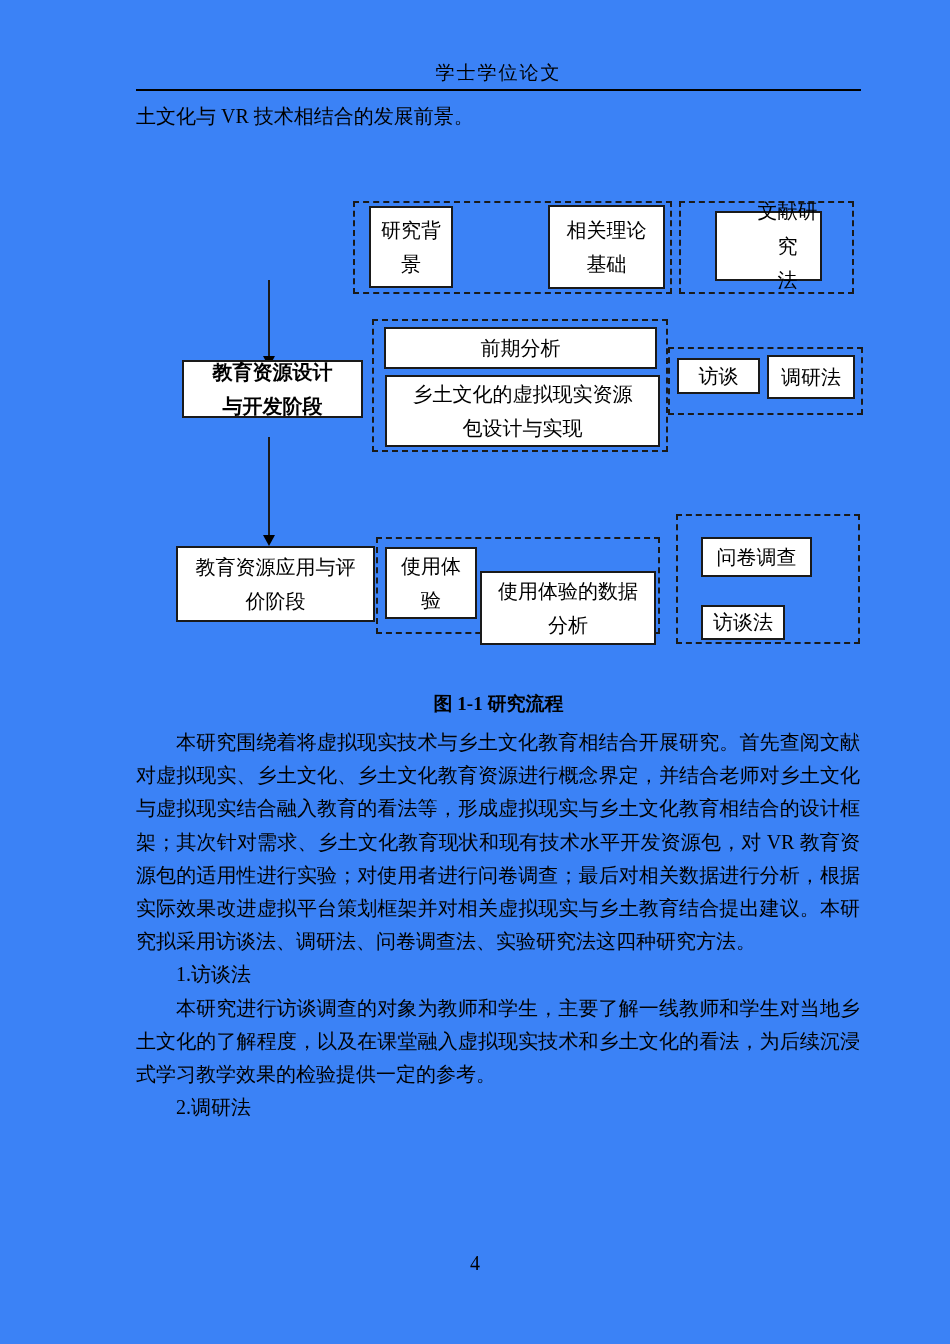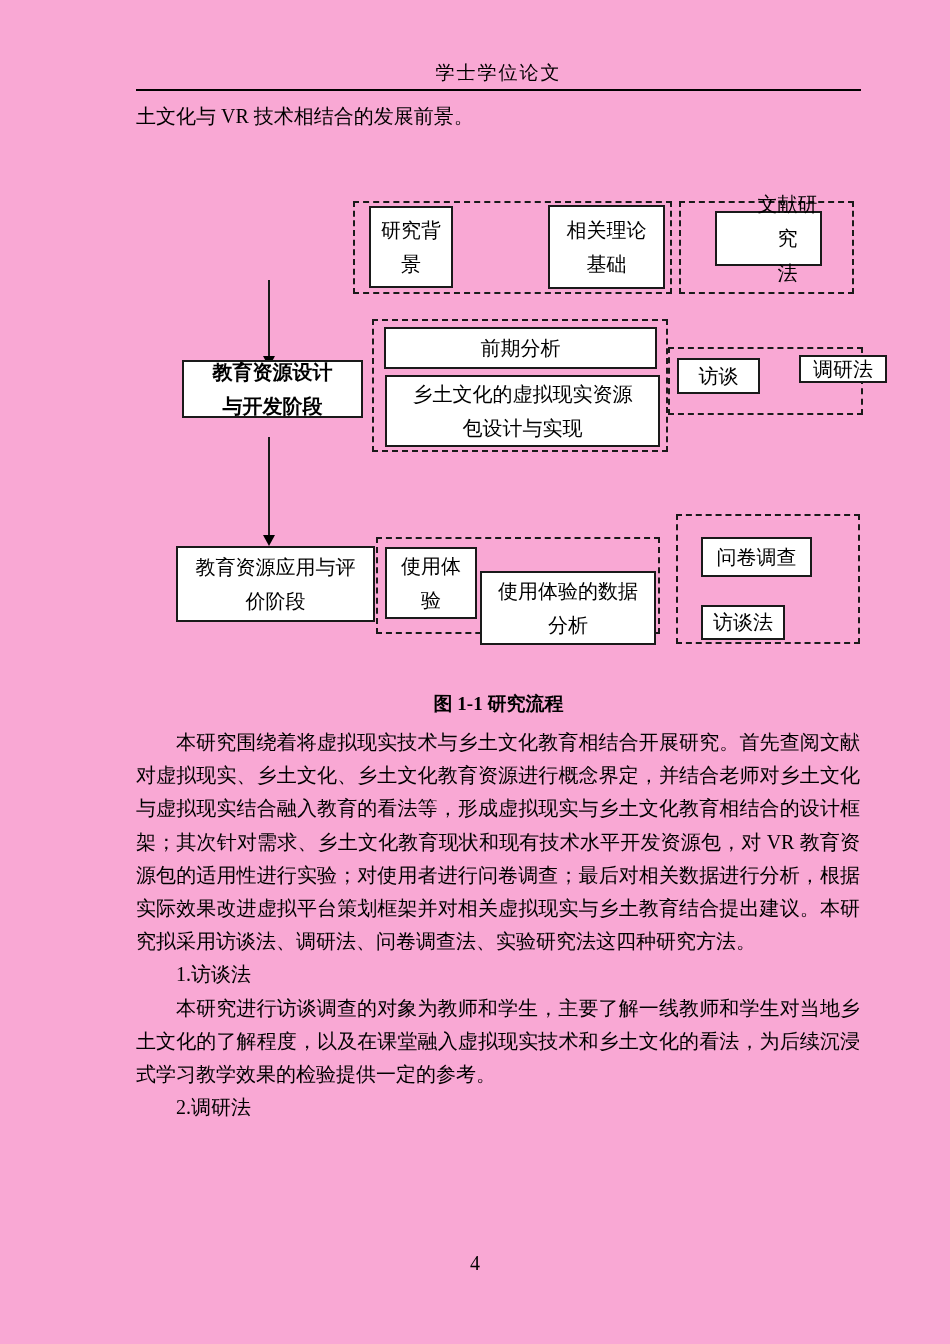--- a/index.html
+++ b/index.html
@@ -1,17 +1,17 @@
 <!DOCTYPE html>
 <html><head>
 <meta charset="utf-8">
 <style>
   html,body { margin:0; padding:0; background:#ffffff; }
   .page {
-    position:relative; width:950px; height:1344px; background:#f9a8d4;
+    position:relative; width:950px; height:1344px; background:#3b82f6;
     color:#000; font-family:"Liberation Serif","DejaVu Serif",serif;
     overflow:hidden;
   }
   .header-title {
     position:absolute; top:60px; left:136px; width:725px;
     text-align:center; font-size:19px; letter-spacing:2px;
   }
   .header-rule {
     position:absolute; top:89px; left:136px; width:725px; height:0;
     border-top:2px solid #000;
@@ -40,25 +40,25 @@
   .d1 { left:353px; top:1px;   width:319px; height:93px; }
   .d2 { left:679px; top:1px;   width:175px; height:93px; }
   .d3 { left:372px; top:119px; width:296px; height:133px; }
   .d4 { left:668px; top:147px; width:195px; height:68px; }
   .d5 { left:376px; top:337px; width:284px; height:97px; }
   .d6 { left:676px; top:314px; width:184px; height:130px; }
   
   .b1  { left:369px; top:6px;   width:84px;  height:82px; }
   .b2  { left:457px; top:6px;   width:89px;  height:82px; }
   .b3  { left:548px; top:5px;   width:117px; height:84px; }
-  .b4  { left:715px; top:11px;  width:107px; height:55px;padding-left:38px; }
+  .b4  { left:715px; top:11px;  width:107px; height:70px;padding-left:38px; }
   .b5  { left:384px; top:127px; width:273px; height:42px; }
   .b6  { left:385px; top:175px; width:275px; height:72px; }
   .b7  { left:677px; top:158px; width:83px;  height:36px; }
-  .b8  { left:767px; top:155px; width:88px;  height:28px;margin-left:32px; }
+  .b8  { left:767px; top:155px; width:88px;  height:44px; }
   .b9  { left:385px; top:347px; width:92px;  height:72px;text-align:center; }
   .b10 { left:480px; top:349px; width:176px; height:74px;margin-top:22px; }
   .b11 { left:701px; top:337px; width:111px; height:40px; }
   .b12 { left:701px; top:405px; width:84px; height:35px; }
   
   .a1-line { left:268px; top:80px;  height:78px; }
   .a1-head { left:263px; top:156px; }
   .a2-line { left:268px; top:237px; height:100px; }
   .a2-head { left:263px; top:335px; }
 

